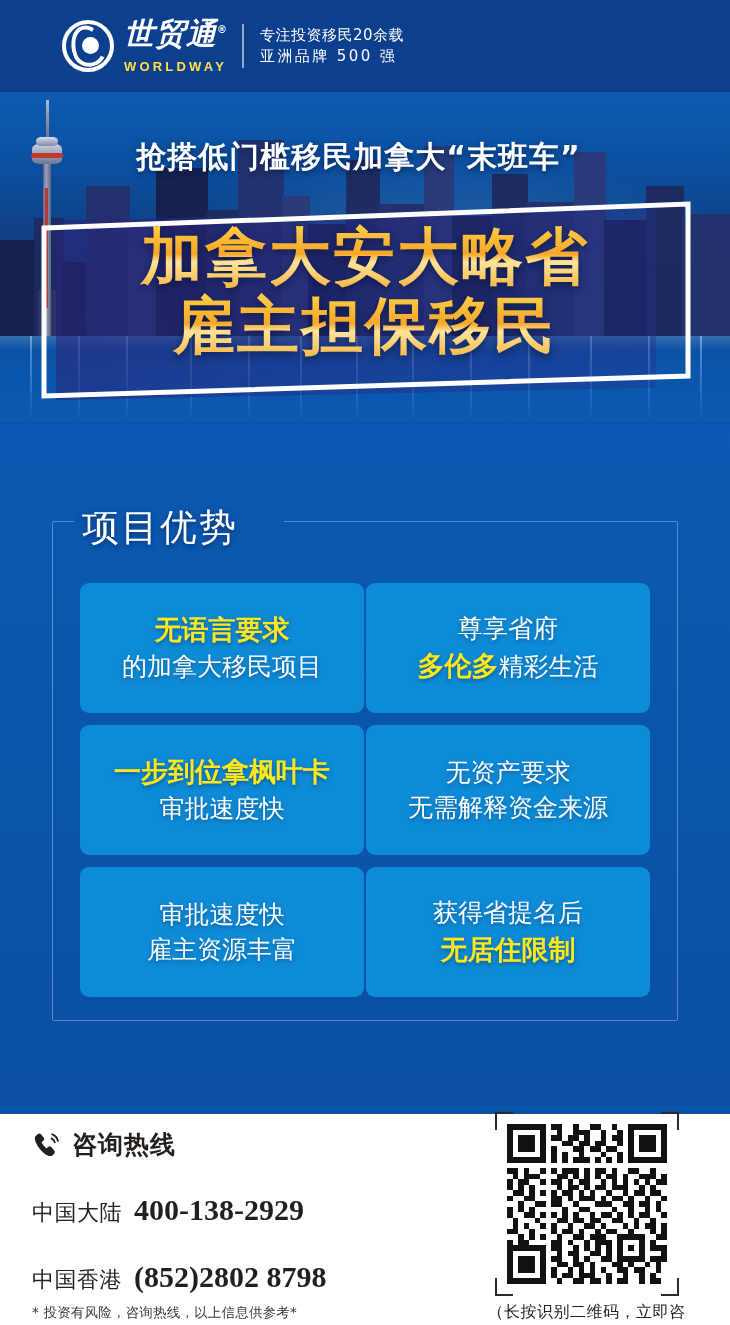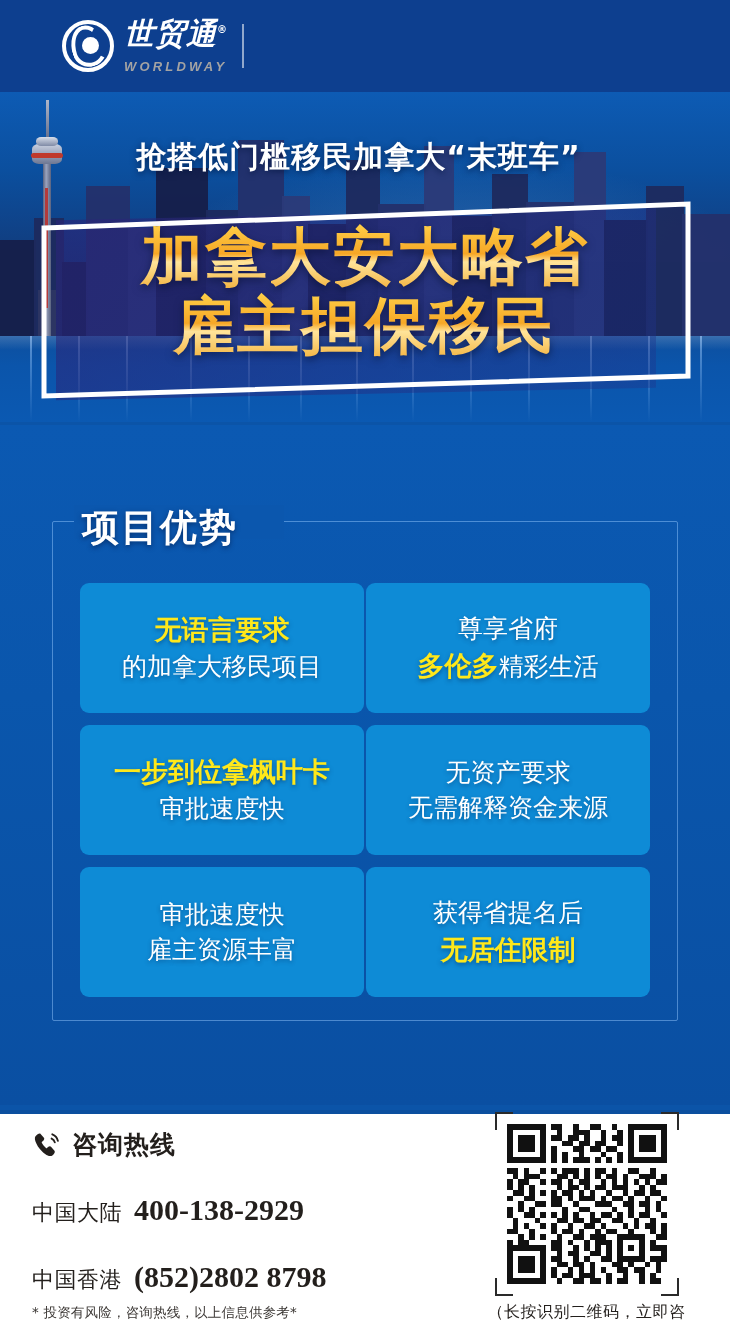--- a/index.html
+++ b/index.html
@@ -45,22 +45,22 @@
     background:#fff; border-radius:50%;
   }
   .logo-text { display:flex; flex-direction:column; }
   .logo-cn {
     font-size:30px; font-weight:bold; color:#fff; letter-spacing:1px;
     font-style:italic; line-height:1.0;
     font-family:"DejaVu Sans","Liberation Sans",sans-serif;
   }
   .logo-cn sup { font-size:10px; vertical-align:super; font-style:normal; }
   .logo-en {
-    font-size:13px; font-weight:bold; color:#a3a3a3; letter-spacing:3.2px;
-    margin-top:11px; line-height:1;font-style:italic;
+    font-size:13px; font-weight:bold; color:#fde047; letter-spacing:3.2px;
+    margin-top:11px; line-height:1;
   }
   .hdr-divider {
     width:2px; height:44px; background:rgba(255,255,255,.55);
     margin:0 16px 0 14px;
   }
   .hdr-tag { display:flex; flex-direction:column; justify-content:center; }
   .hdr-tag span {
     font-size:15px; color:#fff; line-height:1.42; letter-spacing:.5px;
     white-space:nowrap;
     font-family:"DejaVu Sans","Liberation Sans",sans-serif;
@@ -174,21 +174,21 @@
     position:absolute; left:52px; top:96px; width:626px; height:500px;
     border:1.5px solid rgba(150,200,255,.48);
     border-radius:2px;
   }
   .adv-frame-gap {
     position:absolute; left:74px; top:80px; width:210px; height:34px;
     background:#0b57ae;
   }
   .adv-title {
     position:absolute; left:82px; top:78px;
-    font-size:37px; font-weight:bold; color:#fff; letter-spacing:2px;
+    font-size:37px; font-weight:normal; color:#fff; letter-spacing:2px;
     text-shadow:0 2px 5px rgba(0,20,60,.55);
     font-family:"DejaVu Sans","Liberation Sans",sans-serif;
   }
   .cards {
     position:absolute; left:80px; top:158px;
     width:570px;
     display:grid;
     grid-template-columns:284px 284px;
     grid-template-rows:130px 130px 130px;
     column-gap:2px; row-gap:12px;
@@ -319,20 +319,24 @@
         <div class="dot"></div>
       </div>
       <div class="logo-text">
         <div class="logo-cn">
           <span>世贸通</span><sup>®</sup>
         </div>
         <div class="logo-en">WORLDWAY</div>
       </div>
     </div>
     <div class="hdr-divider"></div>
+    <div class="hdr-tag">
+      <span>专注投资移民20余载</span>
+      <span class="spaced">亚洲品牌 500 强</span>
+    </div>
   </div>
 
   <div class="subhead">抢搭低门槛移民加拿大“末班车”</div>
 
   <div class="title-tint"></div>
 
   <div class="title-frame">
     <svg width="656" height="200" viewBox="0 0 656 200">
       <polygon points="6,28 650,4 650,176 6,196" fill="none" stroke="#ffffff" stroke-width="5"></polygon>
     </svg>

